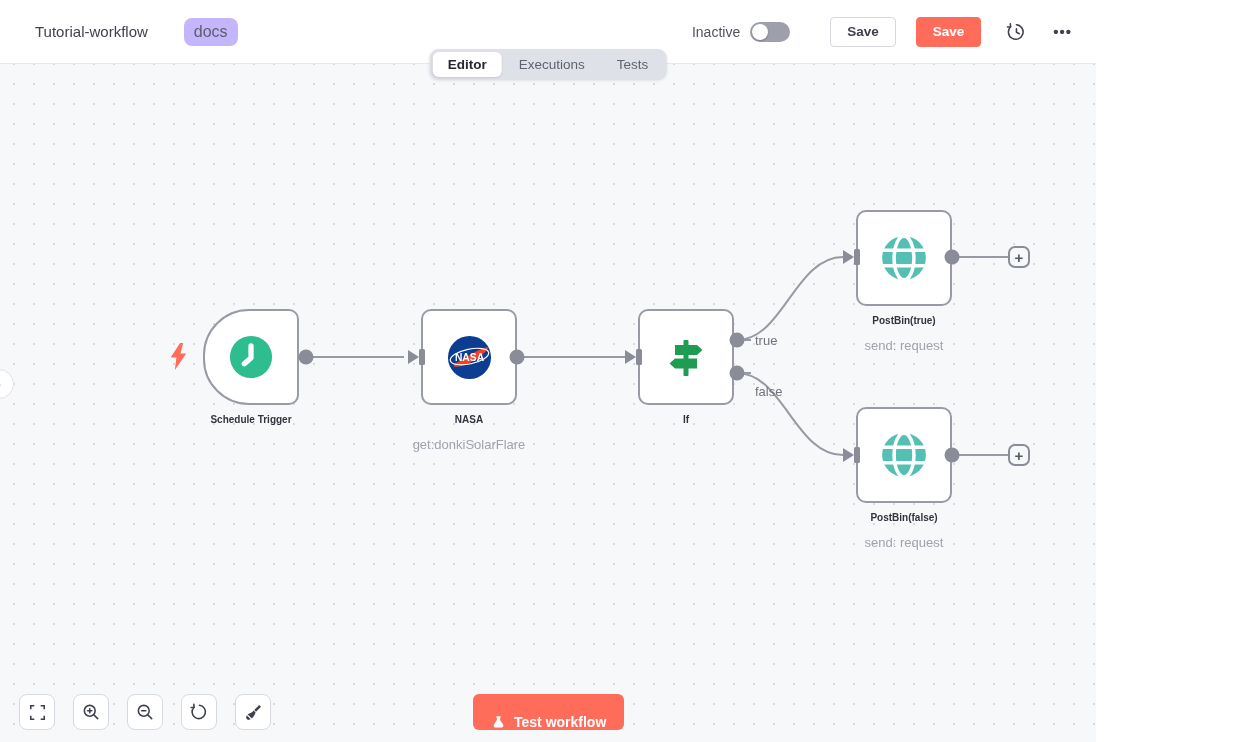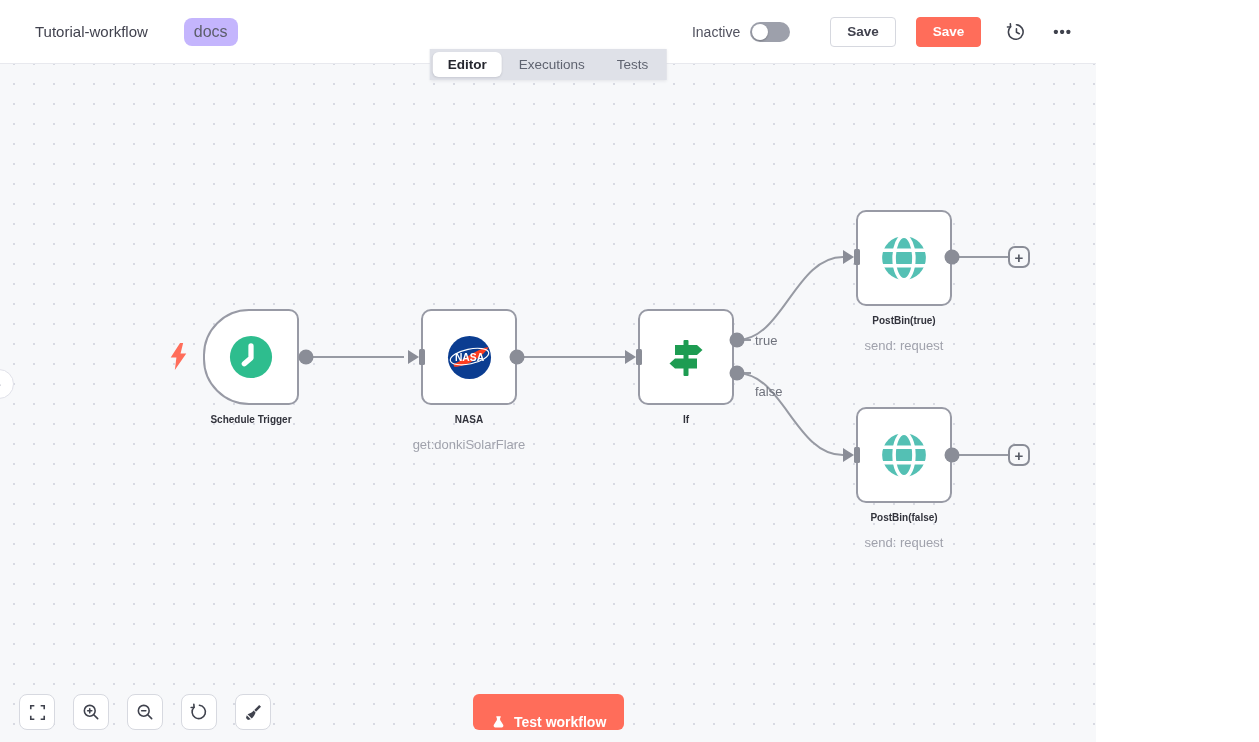--- a/index.html
+++ b/index.html
@@ -23,21 +23,21 @@
          display:inline-flex; align-items:center; justify-content:center; cursor:pointer; }
   .btn-share { background:#fff; border:1px solid #d6d8df; color:#41424e; margin-left:40px; }
   .btn-save { background:#ff6d5a; border:1px solid #ff6d5a; color:#fff; margin-left:20px; }
   .icon-btn { background:none; border:none; display:inline-flex; align-items:center; justify-content:center;
               cursor:pointer; color:#3f424d; }
   .history-btn { margin-left:24px; }
   .ellipsis { margin-left:26px; font-size:15px; font-weight:700; letter-spacing:1px; color:#3f424d; cursor:pointer; }
 
   
   .tabs { position:absolute; top:49px; left:50%; transform:translateX(-50%); z-index:30;
-          background:#dfe1e8; border-radius:0; padding:3px; display:flex; gap:2px;
+          background:#dfe1e8; border-radius:9px; padding:3px; display:flex; gap:2px;
           box-shadow:0 1px 3px rgba(40,40,60,.10); }
   .tab { font-size:13.5px; color:#5f6370; padding:5px 15px; border-radius:6px; cursor:pointer; white-space:nowrap; }
   .tab.active { background:#fff; color:#26272f; font-weight:700; box-shadow:0 1px 2px rgba(40,40,60,.12); }
 
   
   .canvas { position:absolute; top:64px; left:0; right:0; bottom:0; background-color:#f7f8fa;
             background-image:radial-gradient(#d8dae2 1px, transparent 1.1px);
             background-size:20px 20px; background-position:4px 10px; }
 
   svg.edges { position:absolute; top:0; left:0; z-index:3; pointer-events:none; }

